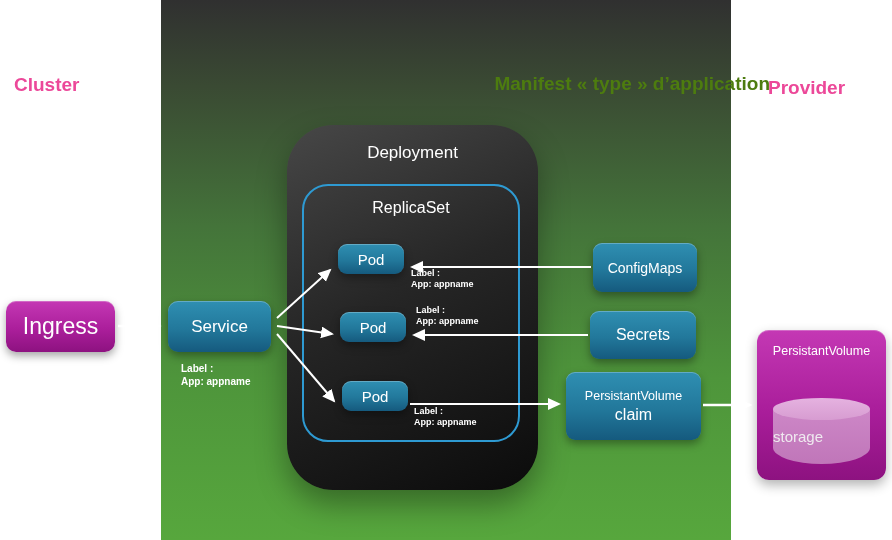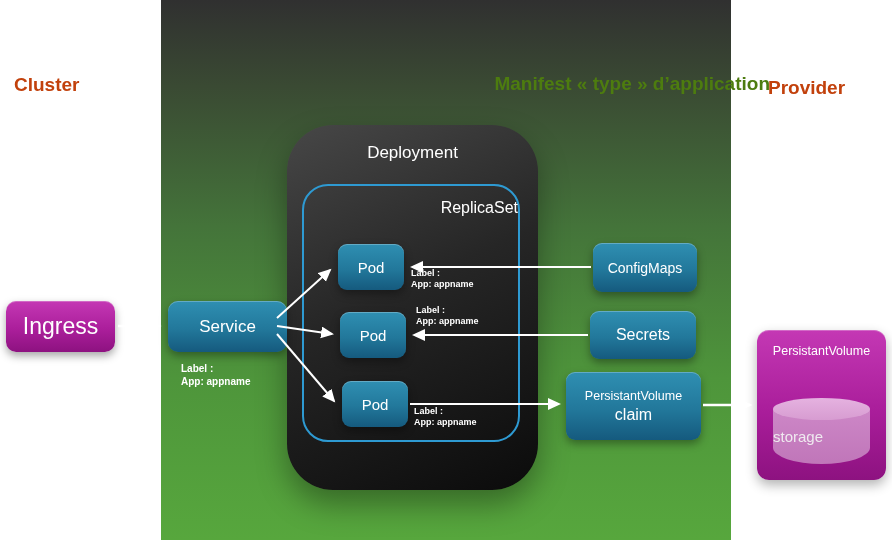--- a/index.html
+++ b/index.html
@@ -6,53 +6,53 @@
   body{
     width:892px;height:540px;position:relative;overflow:hidden;
     background:#ffffff;
     font-family:"Liberation Sans",sans-serif;
   }
   
   .panel{
     position:absolute;left:161px;top:0;width:570px;height:540px;
     background:linear-gradient(180deg,#303030 0%,#3a4a33 16%,#44743a 42%,#4e953b 70%,#57a73d 100%);
   }
-  .green-title{position:absolute;color:#c2410c;font-size:19px;font-weight:700;line-height:29px;}
+  .green-title{position:absolute;color:#ec4899;font-size:19px;font-weight:700;line-height:29px;}
   .title-left{left:14px;top:70px;}
   .title-center{position:absolute;left:200px;top:73px;width:570px;text-align:right;color:#4d7c0f;font-size:19px;font-weight:700;}
   .title-right{left:768px;top:73px;}
 
   
   .deployment{
     position:absolute;left:287px;top:125px;width:251px;height:365px;border-radius:46px;
     background:linear-gradient(155deg,#474747 0%,#262626 45%,#0b0b0b 100%);
     box-shadow:0 14px 30px rgba(0,0,0,0.35);
   }
   .deployment-title{position:absolute;top:18px;left:0;width:100%;text-align:center;color:#ffffff;font-size:17px;}
   .replicaset{
     position:absolute;left:302px;top:184px;width:218px;height:258px;
     border:2px solid #2e9ad2;border-radius:26px;box-sizing:border-box;
   }
-  .replicaset-title{position:absolute;top:13px;left:0;width:100%;text-align:right;color:#ffffff;font-size:16px;}
+  .replicaset-title{position:absolute;top:13px;left:0;width:100%;text-align:center;color:#ffffff;font-size:16px;}
 
   
   .node{
     position:absolute;display:flex;align-items:center;justify-content:center;
     color:#ffffff;border-radius:9px;
     box-shadow:0 4px 9px rgba(0,0,0,0.35), inset 0 1px 0 rgba(255,255,255,0.25);
     text-align:center;
   }
   .teal{background:linear-gradient(180deg,#2f8fb2 0%,#22789b 55%,#155a7e 100%);}
   .magenta{background:linear-gradient(180deg,#c438b4 0%,#ab1e9b 55%,#8d1280 100%);}
-  .pod{width:66px;height:46px;font-size:15px;}
+  .pod{width:66px;height:30px;font-size:15px;}
   .pod-1{left:338px;top:244px;}
   .pod-2{left:340px;top:312px;}
   .pod-3{left:342px;top:381px;}
   .ingress{left:6px;top:301px;width:109px;height:51px;font-size:23px;border-radius:10px;}
-  .service{left:168px;top:301px;width:119px;height:51px;font-size:17px;border-radius:10px;}
+  .service{left:168px;top:301px;width:103px;height:51px;font-size:17px;border-radius:10px;}
   .configmaps{left:593px;top:243px;width:104px;height:49px;font-size:14px;}
   .secrets{left:590px;top:311px;width:106px;height:48px;font-size:16px;}
   .pvclaim{left:566px;top:372px;width:135px;height:68px;flex-direction:column;}
   .pvclaim .l1{font-size:12.5px;}
   .pvclaim .l2{font-size:16px;margin-top:3px;}
 
   
   .pvbox{
     position:absolute;left:757px;top:330px;width:129px;height:150px;border-radius:12px;
     background:linear-gradient(180deg,#c438b4 0%,#a91d9a 55%,#8d1280 100%);

